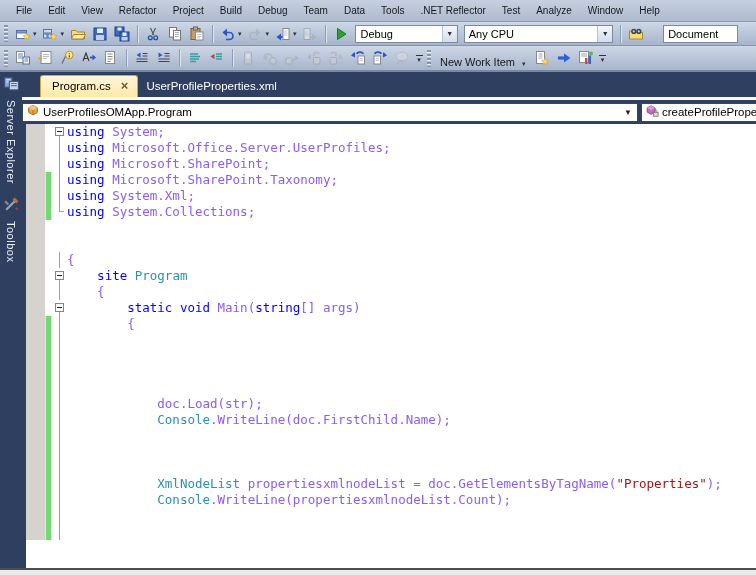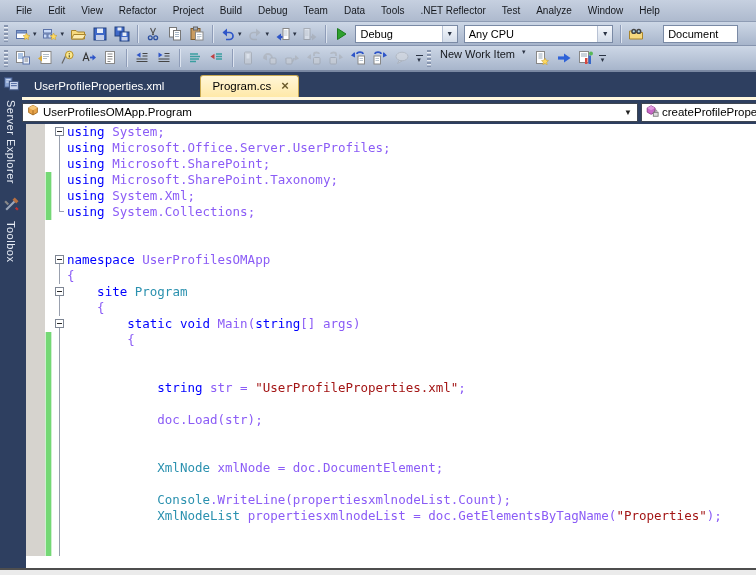--- a/index.html
+++ b/index.html
@@ -46,21 +46,21 @@
     width:15px; height:100%; flex:none;
     display:flex; align-items:center; justify-content:center;
     background:linear-gradient(#F5F8FC,#D3DCE9);
     border-left:1px solid #B8C2D4; font-size:7px; color:#2A3344;
   }
   .tinput {
     height:18px; background:#fff; border:1px solid #7A8AA5;
     font-size:11px; color:#000; padding:0 4px; margin:0 16px;
     display:flex; align-items:center; overflow:hidden;
   }
-  .tlabelbtn { display:flex; align-items:flex-start; gap:5px; font-size:11px; color:#15181D; padding:0 5px; height:20px; }
+  .tlabelbtn { display:flex; align-items:flex-end; gap:5px; font-size:11px; color:#15181D; padding:0 5px; height:20px; }
   .toverflow { width:12px; height:20px; display:flex; flex-direction:column; align-items:center; justify-content:center; }
   .ovbar { width:7px; border-top:1px solid #2A3344; margin-bottom:1px; }
   .ovarrow { font-size:7px; color:#2A3344; line-height:5px; }
 
   
   .main { flex:1; position:relative; background:var(--navy,#2E3F60); min-height:0; }
 
   .sidebar {
     position:absolute; left:0; top:0; bottom:0; width:22px;
     display:flex; flex-direction:column; align-items:center; padding-top:3px; gap:12px;
@@ -440,25 +440,25 @@
             <path d="M10 2.5l3.5 3.5" stroke="#B87040" stroke-width="3"></path>
             <path d="M2 5l3 3" stroke="#888" stroke-width="2"></path>
             <path d="M12 11l2 2" stroke="#C03030" stroke-width="2"></path>
           </svg></span>
         <span class="vtext">Toolbox</span>
       </div>
     </div>
 
   <div class="docwell">
     <div class="tabstrip" id="tabstrip">
-        <div class="tab inactive"><span>UserProfileProperties.xml</span></div>
         <div class="tab active">
           <span>Program.cs</span>
           <span class="close">×</span>
         </div>
+        <div class="tab inactive"><span>UserProfileProperties.xml</span></div>
       </div>
 
     <div class="navbar">
       <div class="ncombo scope">
         <span id="scope-icon"><svg viewBox="0 0 16 16">
               <path d="M8 1.5l5 2.8v5.4l-5 2.8-5-2.8V4.3z" fill="#E8A44A" stroke="#A06820"></path>
               <path d="M8 1.5l5 2.8L8 7 3 4.3z" fill="#F8C878"></path>
               <path d="M8 7v5.5" stroke="#A06820"></path>
             </svg></span>
         <span>UserProfilesOMApp.Program</span>
@@ -536,63 +536,52 @@
         <div class="cl">
           <div class="m1"></div>
           <div class="m2"></div>
           <div class="m3"></div>
           <div class="ctext"></div>
         </div>
         <div class="cl">
           <div class="m1"></div>
           <div class="m2"></div>
           <div class="m3">
+            <span class="fline"></span>
+          </div>
+          <div class="ctext"><span class="pl">{</span></div>
+        </div>
+        <div class="cl">
+          <div class="m1"></div>
+          <div class="m2"></div>
+          <div class="m3">
             <span class="fline cont"></span>
             <span class="fbox">
               <span class="minus"></span>
             </span>
           </div>
-          <div class="ctext"><span class="kw">namespace</span><span class="pl"> UserProfilesOMApp</span></div>
-        </div>
-        <div class="cl">
-          <div class="m1"></div>
-          <div class="m2"></div>
-          <div class="m3">
-            <span class="fline"></span>
-          </div>
-          <div class="ctext"><span class="pl">{</span></div>
+          <div class="ctext"><span class="pl">    </span><span class="kw">site</span><span class="pl"> </span><span class="ty">Program</span></div>
+        </div>
+        <div class="cl">
+          <div class="m1"></div>
+          <div class="m2"></div>
+          <div class="m3">
+            <span class="fline"></span>
+          </div>
+          <div class="ctext"><span class="pl">    {</span></div>
         </div>
         <div class="cl">
           <div class="m1"></div>
           <div class="m2"></div>
           <div class="m3">
             <span class="fline cont"></span>
             <span class="fbox">
               <span class="minus"></span>
             </span>
           </div>
-          <div class="ctext"><span class="pl">    </span><span class="kw">site</span><span class="pl"> </span><span class="ty">Program</span></div>
-        </div>
-        <div class="cl">
-          <div class="m1"></div>
-          <div class="m2"></div>
-          <div class="m3">
-            <span class="fline"></span>
-          </div>
-          <div class="ctext"><span class="pl">    {</span></div>
-        </div>
-        <div class="cl">
-          <div class="m1"></div>
-          <div class="m2"></div>
-          <div class="m3">
-            <span class="fline cont"></span>
-            <span class="fbox">
-              <span class="minus"></span>
-            </span>
-          </div>
           <div class="ctext"><span class="pl">        </span><span class="kw">static</span><span class="pl"> </span><span class="kw">void</span><span class="pl"> Main(</span><span class="kw">string</span><span class="pl">[] args)</span></div>
         </div>
         <div class="cl">
           <div class="m1"></div>
           <div class="m2 chg"></div>
           <div class="m3">
             <span class="fline"></span>
           </div>
           <div class="ctext"><span class="pl">        {</span></div>
         </div>
@@ -611,21 +600,20 @@
             <span class="fline"></span>
           </div>
           <div class="ctext"></div>
         </div>
         <div class="cl">
           <div class="m1"></div>
           <div class="m2 chg"></div>
           <div class="m3">
             <span class="fline"></span>
           </div>
-          <div class="ctext"><span class="pl">            </span><span class="kw">string</span><span class="pl"> str = </span><span class="st">"UserProfileProperties.xml"</span><span class="pl">;</span></div>
         </div>
         <div class="cl">
           <div class="m1"></div>
           <div class="m2 chg"></div>
           <div class="m3">
             <span class="fline"></span>
           </div>
           <div class="ctext"></div>
         </div>
         <div class="cl">
@@ -635,60 +623,60 @@
             <span class="fline"></span>
           </div>
           <div class="ctext"><span class="pl">            doc.Load(str);</span></div>
         </div>
         <div class="cl">
           <div class="m1"></div>
           <div class="m2 chg"></div>
           <div class="m3">
             <span class="fline"></span>
           </div>
-        </div>
-        <div class="cl">
-          <div class="m1"></div>
-          <div class="m2 chg"></div>
-          <div class="m3">
-            <span class="fline"></span>
-          </div>
-          <div class="ctext"></div>
-        </div>
-        <div class="cl">
-          <div class="m1"></div>
-          <div class="m2 chg"></div>
-          <div class="m3">
-            <span class="fline"></span>
-          </div>
-          <div class="ctext"><span class="pl">            </span><span class="ty">XmlNode</span><span class="pl"> xmlNode = doc.DocumentElement;</span></div>
-        </div>
-        <div class="cl">
-          <div class="m1"></div>
-          <div class="m2 chg"></div>
-          <div class="m3">
-            <span class="fline"></span>
-          </div>
-          <div class="ctext"></div>
+          <div class="ctext"><span class="pl">            </span><span class="ty">Console</span><span class="pl">.WriteLine(doc.FirstChild.Name);</span></div>
+        </div>
+        <div class="cl">
+          <div class="m1"></div>
+          <div class="m2 chg"></div>
+          <div class="m3">
+            <span class="fline"></span>
+          </div>
+          <div class="ctext"></div>
+        </div>
+        <div class="cl">
+          <div class="m1"></div>
+          <div class="m2 chg"></div>
+          <div class="m3">
+            <span class="fline"></span>
+          </div>
+        </div>
+        <div class="cl">
+          <div class="m1"></div>
+          <div class="m2 chg"></div>
+          <div class="m3">
+            <span class="fline"></span>
+          </div>
+          <div class="ctext"></div>
+        </div>
+        <div class="cl">
+          <div class="m1"></div>
+          <div class="m2 chg"></div>
+          <div class="m3">
+            <span class="fline"></span>
+          </div>
+          <div class="ctext"><span class="pl">            </span><span class="ty">XmlNodeList</span><span class="pl"> propertiesxmlnodeList = doc.GetElementsByTagName(</span><span class="st">"Properties"</span><span class="pl">);</span></div>
         </div>
         <div class="cl">
           <div class="m1"></div>
           <div class="m2 chg"></div>
           <div class="m3">
             <span class="fline"></span>
           </div>
           <div class="ctext"><span class="pl">            </span><span class="ty">Console</span><span class="pl">.WriteLine(propertiesxmlnodeList.Count);</span></div>
-        </div>
-        <div class="cl">
-          <div class="m1"></div>
-          <div class="m2 chg"></div>
-          <div class="m3">
-            <span class="fline"></span>
-          </div>
-          <div class="ctext"><span class="pl">            </span><span class="ty">XmlNodeList</span><span class="pl"> propertiesxmlnodeList = doc.GetElementsByTagName(</span><span class="st">"Properties"</span><span class="pl">);</span></div>
         </div>
         <div class="cl">
           <div class="m1"></div>
           <div class="m2 chg"></div>
           <div class="m3">
             <span class="fline"></span>
           </div>
           <div class="ctext"></div>
         </div>
         <div class="cl">

